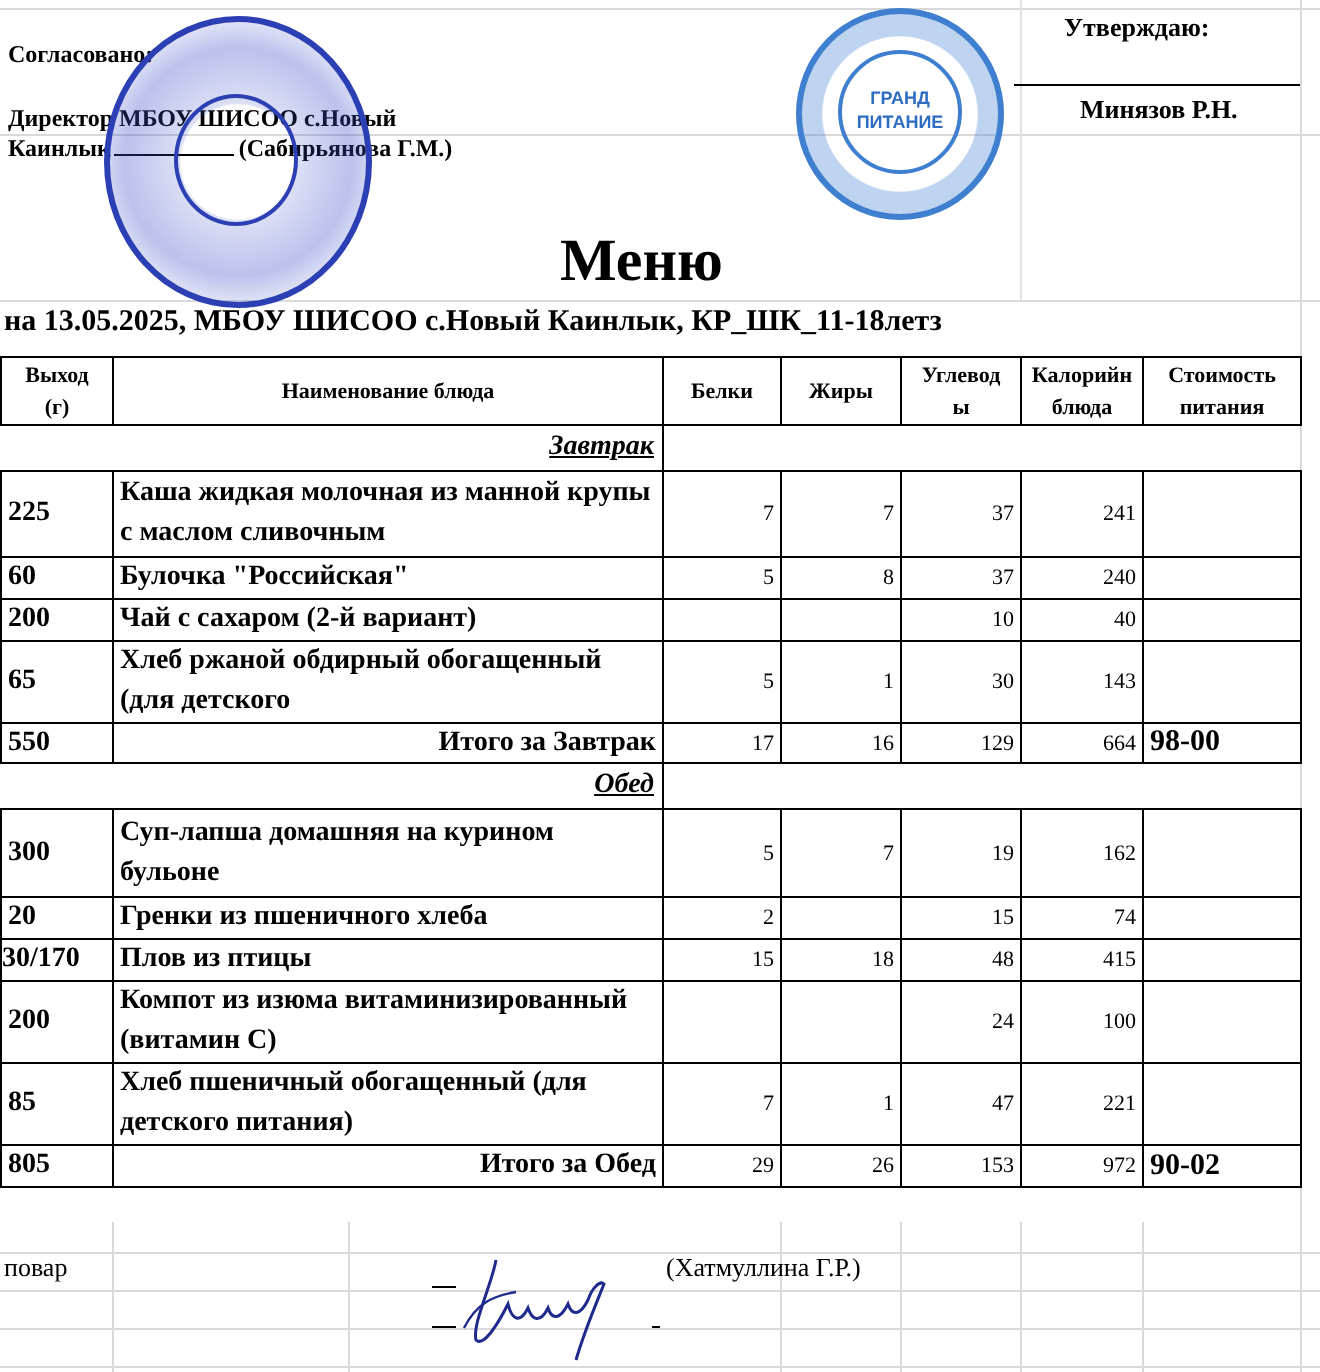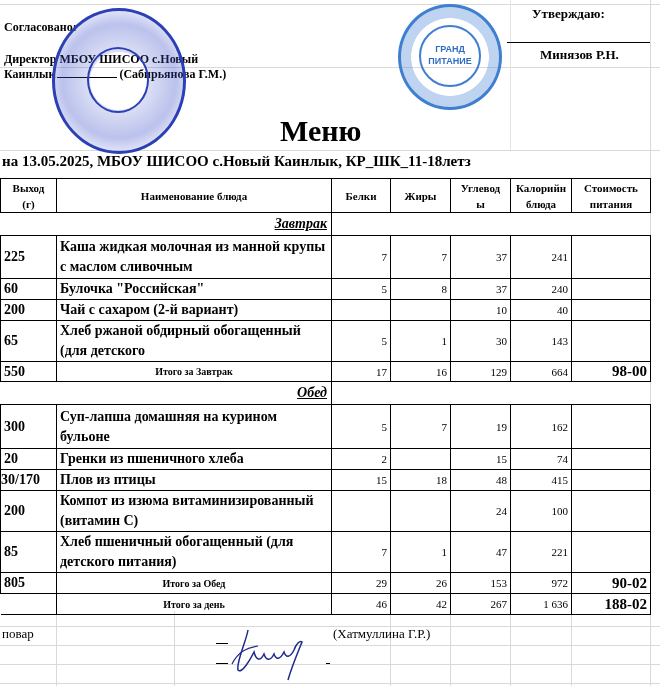--- a/index.html
+++ b/index.html
@@ -19,22 +19,22 @@
   .stamp2 .inner { position:absolute; left:18px; top:18px; width:58px; height:58px; border:2px solid #3e7fd0; border-radius:50%; }
   .stamp2 .txt { position:absolute; left:14px; top:36px; width:70px; text-align:center; color:#2f6dc2; font-family:"Liberation Sans", sans-serif; font-weight:bold; font-size:9px; line-height:12px; }
   table.menu { position:absolute; left:0; top:178px; border-collapse:collapse; table-layout:fixed; }
   table.menu td { border:1.5px solid #000; padding:0 3px; vertical-align:middle; overflow:hidden; }
   .h td { font-weight:bold; font-size:11px; text-align:center; line-height:16px; font-family:"Liberation Serif", serif; }
   .sec td { border-left:none; border-right:none; }
   .sec td.secname { text-align:right; font-weight:bold; font-style:italic; text-decoration:underline; font-size:14px; padding-right:4px;margin-left:40px; }
   td.qty { font-weight:bold; font-size:14px; text-align:left; }
   td.name { font-weight:bold; font-size:14px; line-height:20px; text-align:left; }
   td.num { font-size:11px; text-align:right; padding-right:3px; }
-  td.cost { font-weight:bold; font-size:15px; text-align:right; }
-  td.total { text-align:center; font-weight:bold; font-size:10px; }
+  td.cost { font-weight:bold; font-size:15px; text-align:left; }
+  td.total { text-align:right; font-weight:bold; font-size:14px; }
   .sig { position:absolute; }
 </style>
 </head>
 <body>
 
 <div class="gl" style="left:0;top:4px;width:660px;height:1px"></div>
 <div class="gl" style="left:0;top:67px;width:660px;height:1px"></div>
 <div class="gl" style="left:0;top:150px;width:660px;height:1px"></div>
 <div class="gl" style="left:0;top:626px;width:660px;height:1px"></div>
 <div class="gl" style="left:0;top:645px;width:660px;height:1px"></div>
@@ -208,29 +208,20 @@
   </tr>
   <tr style="height:21px">
     <td class="qty">805</td>
     <td class="total">Итого за Обед</td>
     <td class="num">29</td>
     <td class="num">26</td>
     <td class="num">153</td>
     <td class="num">972</td>
     <td class="cost">90-02</td>
   </tr>
-  <tr style="height:21px">
-    <td class="qty" style="border-left:none"></td>
-    <td class="total">Итого за день</td>
-    <td class="num">46</td>
-    <td class="num">42</td>
-    <td class="num">267</td>
-    <td class="num">1 636</td>
-    <td class="cost">188-02</td>
-  </tr>
 </tbody>
   </table>
 
 <div class="abs" style="left:2px;top:626px;font-size:13px">повар</div>
 <div class="abs" style="left:216px;top:643px;width:12px;height:1px;background:#000"></div>
 <div class="abs" style="left:216px;top:663px;width:12px;height:1px;background:#000"></div>
 <div class="abs" style="left:326px;top:663px;width:4px;height:1px;background:#000"></div>
 <svg class="sig" style="left:228px;top:622px" width="100" height="62">
   <path d="M20 8 C18 20, 8 40, 10 48 C14 52, 22 38, 26 30 C28 38, 32 40, 36 32 C38 38, 42 40, 46 32 C48 38, 52 38, 56 30 C58 36, 62 36, 66 28 C68 22, 72 18, 74 20 C70 30, 64 44, 60 58" fill="none" stroke="#1f2a8c" stroke-width="1.5"></path>
   <path d="M4 42 C10 30, 18 26, 30 24" fill="none" stroke="#1f2a8c" stroke-width="1.2"></path>

